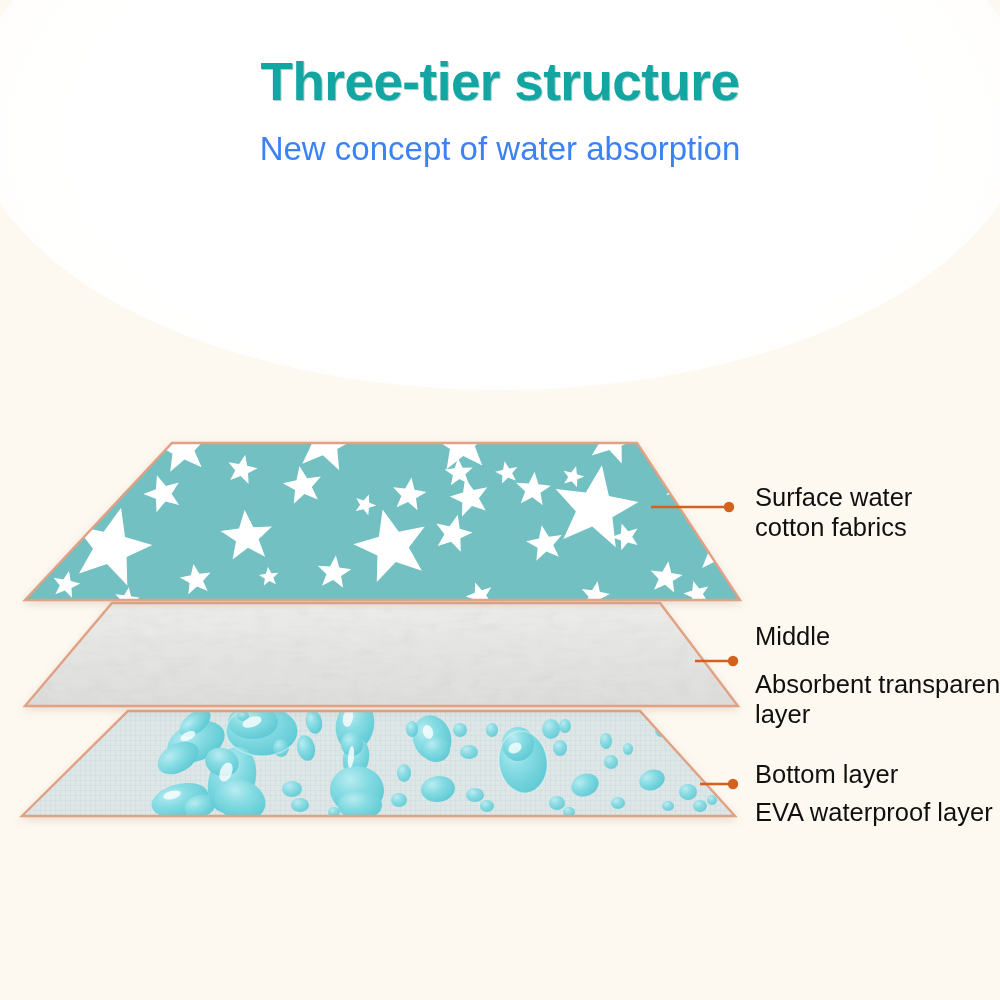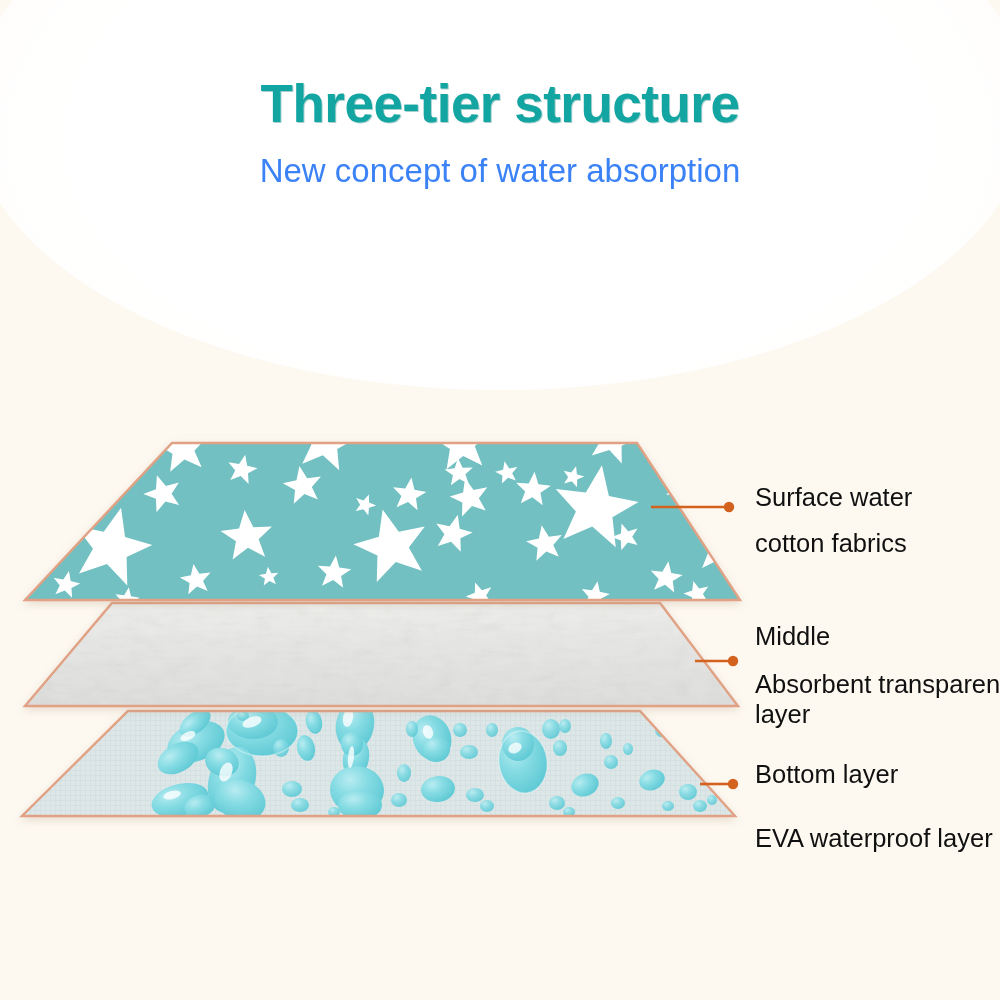--- a/index.html
+++ b/index.html
@@ -42,21 +42,21 @@
 
   .header {
     position: absolute;
     left: 0;
     top: 0;
     width: 1000px;
     text-align: center;
   }
   .title {
     margin: 0;
-    padding-top: 74px;
+    padding-top: 52px;
     font-size: 53px;
     font-weight: bold;
     letter-spacing: -0.5px;
     color: #13a5a1;
     line-height: 1.12;
     text-shadow: 1px 1px 0 rgba(10,120,118,0.35);
   }
   .subtitle {
     margin: 0;
     padding-top: 20px;
@@ -89,24 +89,24 @@
     color: #101010;
     font-size: 25.5px;
     line-height: 1.17;
     white-space: nowrap;
   }
   .callout-surface { left: 755px; top: 483px; }
   .callout-middle  { left: 755px; top: 622px; }
   .callout-bottom  { left: 755px; top: 760px; }
 
   .callout .sub-title { display: block; }
-  .callout .sub-body  { display: block; margin-top: 16px; }
+  .callout .sub-body  { display: block; }
 
   .callout-middle .sub-body { margin-top: 18px; }
-  .callout-bottom .sub-body { margin-top: 34px; }
+  .callout-bottom .sub-body { margin-top: 8px; }
 </style>
 </head>
 <body>
 
 <div id="poster">
 
   <div class="glow"></div>
 
   <div class="header">
     <h1 class="title">Three-tier structure</h1>

